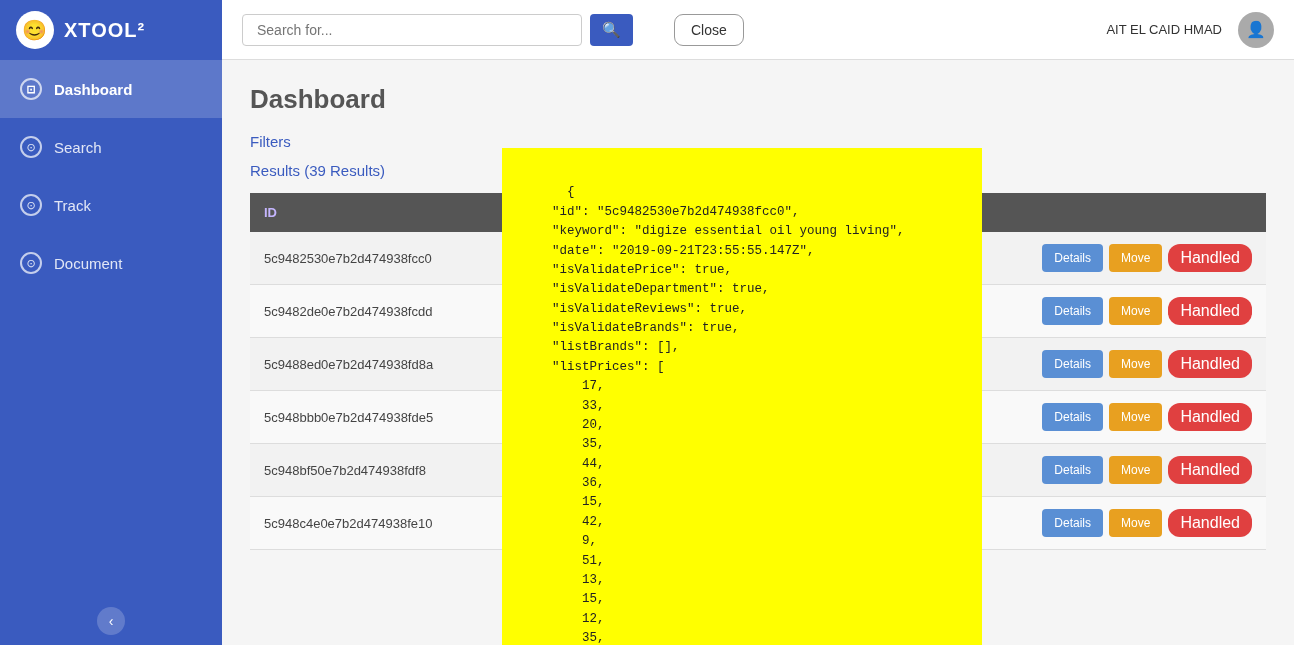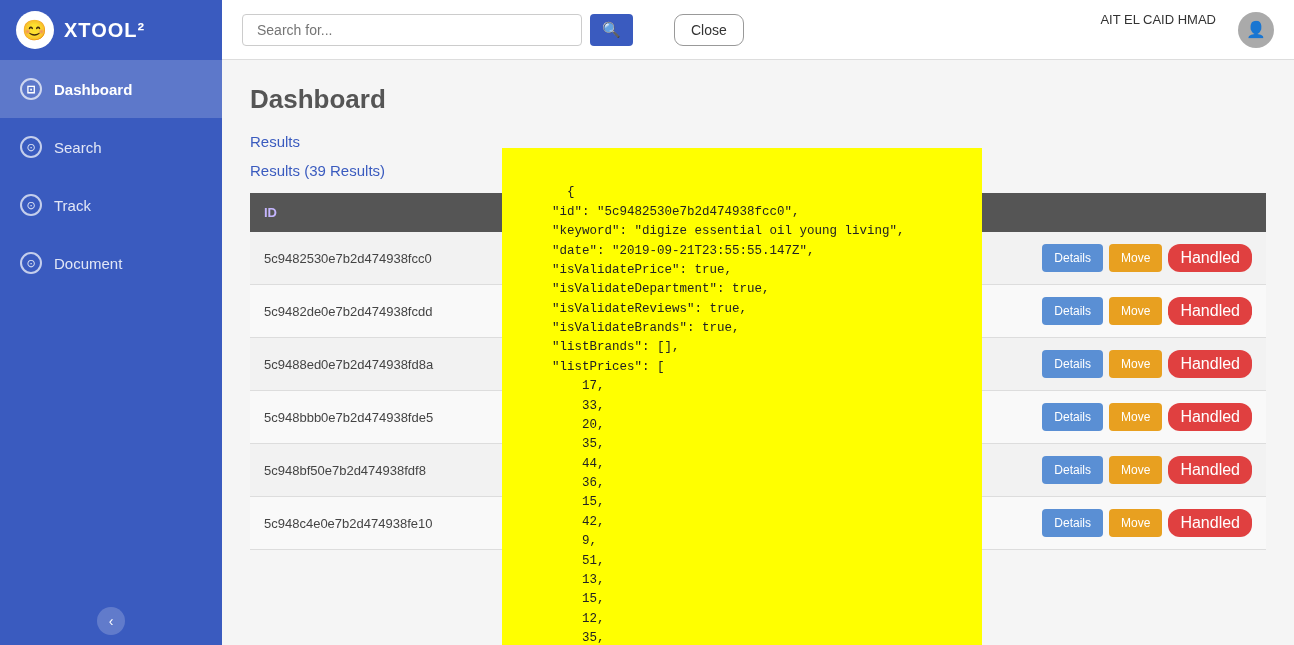--- a/index.html
+++ b/index.html
@@ -124,21 +124,22 @@
       border: 1px solid #999;
       border-radius: 9px;
       padding: 7px 16px;
       cursor: pointer;
       font-size: 14px;
       color: #333;
     }
     .header-right {
       margin-left: auto;
       display: flex;
-      gap: 22px;
+      align-items: center;
+      gap: 16px;
     }
     .user-name {
       font-size: 13px;
       color: #333;
     }
     .avatar {
       width: 36px; height: 36px;
       border-radius: 50%;
       background: #aaa;
       overflow: hidden;
@@ -265,21 +266,21 @@
     <div class="header-right">
       <span class="user-name">AIT EL CAID HMAD</span>
       <div class="avatar">
         <span>👤</span>
       </div>
     </div>
   </div>
 
   <div class="content">
     <h1 class="page-title">Dashboard</h1>
-    <div class="filters-link">Results</div>
+    <div class="filters-link">Filters</div>
     <div class="results-count">Results (39 Results)</div>
 
     <table class="data-table">
       <thead>
         <tr>
           <th>ID</th>
           <th></th>
           <th></th>
           <th></th>
           <th></th>

